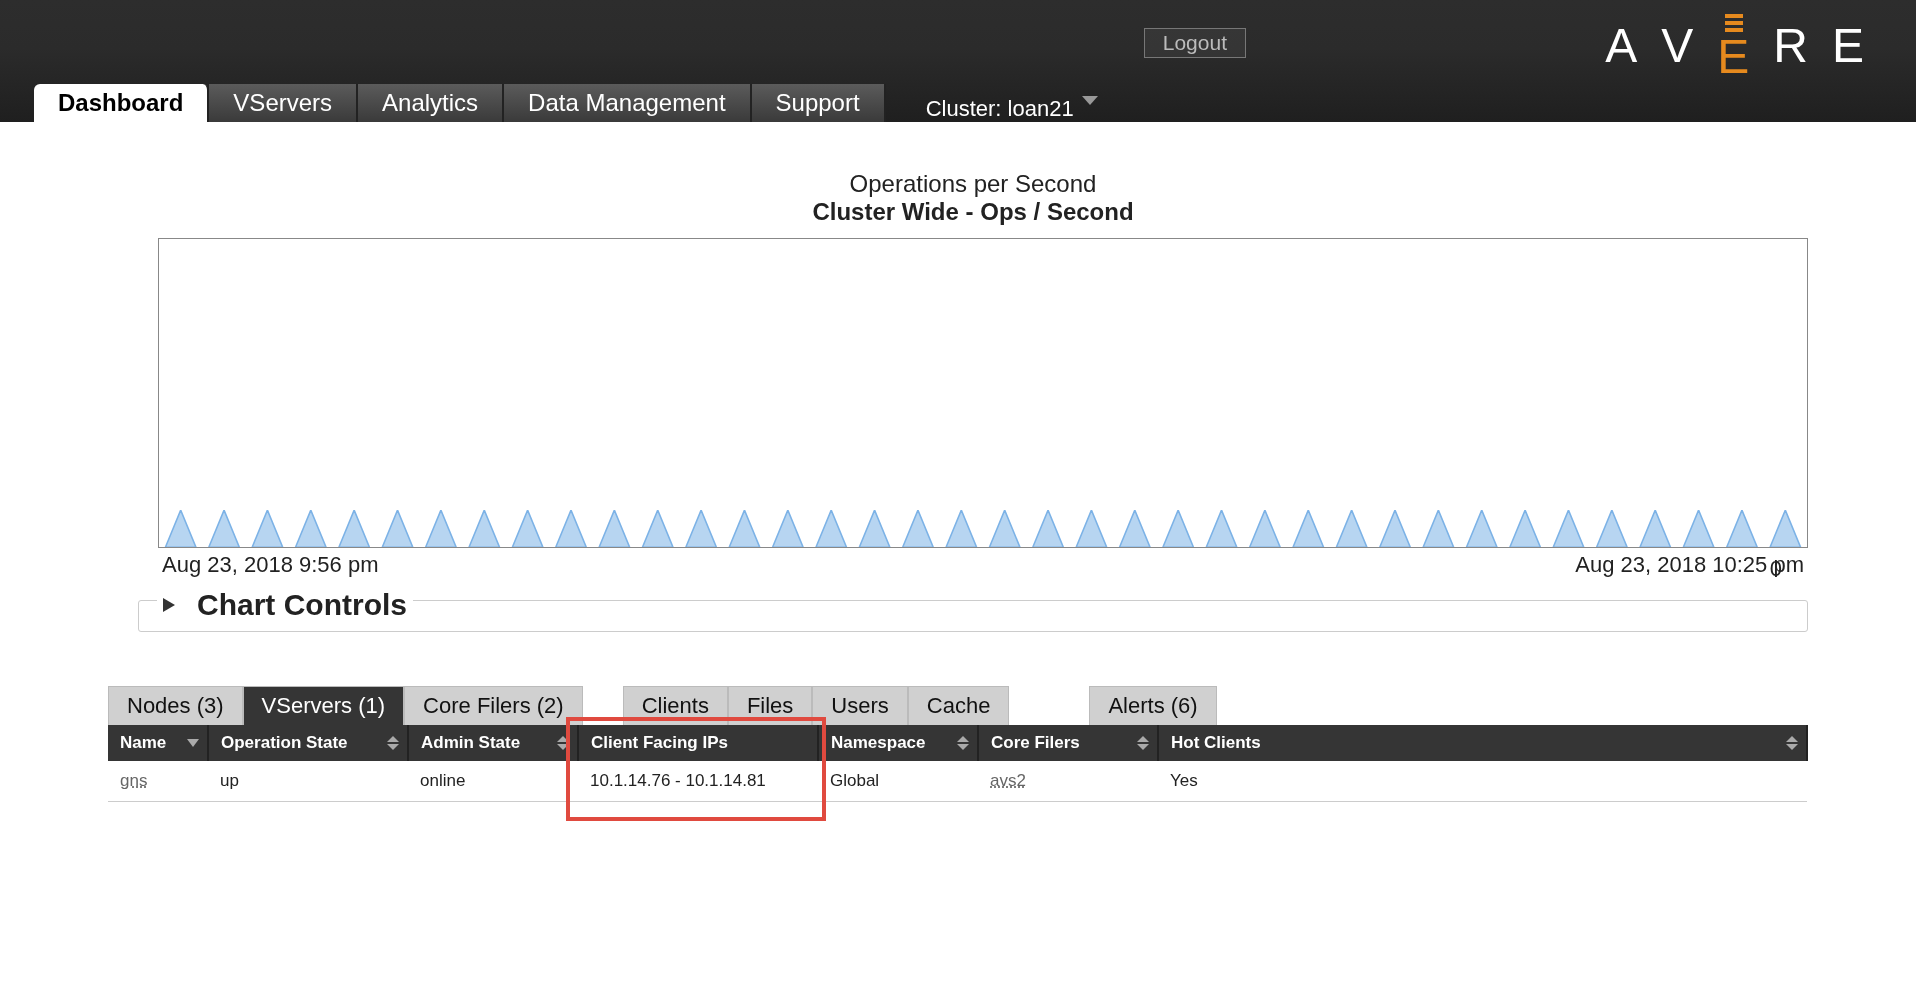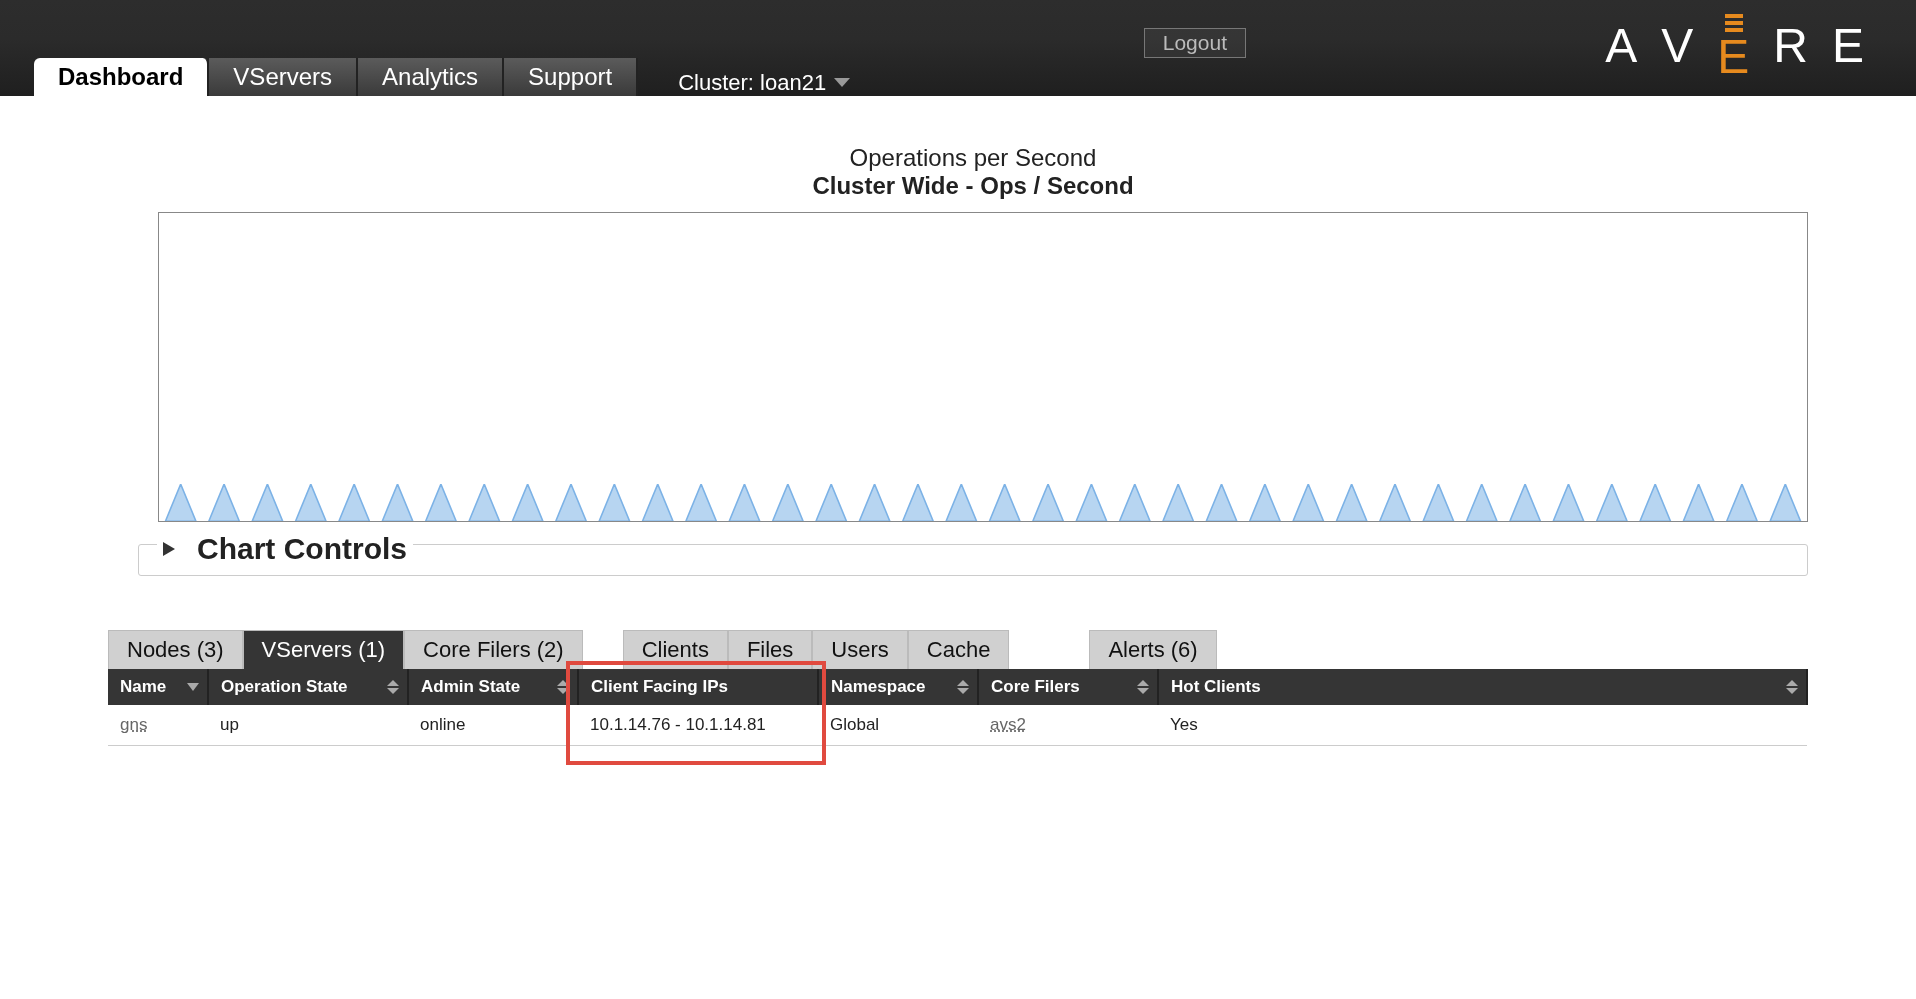--- a/index.html
+++ b/index.html
@@ -1,31 +1,31 @@
 <!DOCTYPE html>
 <html><head>
 <meta charset="utf-8">
 <style>
   * { box-sizing: border-box; margin: 0; padding: 0; }
   html, body { width: 1916px; height: 999px; font-family: "Helvetica Neue", Helvetica, Arial, sans-serif; background: #fff; color: #222; }
 
   
-  .topbar { height: 96px; width: 100%; background: linear-gradient(#2d2d2d,#2b2b2b 40%,#1f1f1f); position: relative; text-decoration: underline; }
+  .topbar { height: 122px; width: 100%; background: linear-gradient(#2d2d2d,#2b2b2b 40%,#1f1f1f); position: relative; text-decoration: underline; }
   .logout-btn { position: absolute; right: 670px; top: 28px; background: rgba(255,255,255,0.05); border: 1px solid #777; color: #bbb; font-size: 21px; padding: 2px 18px; cursor: pointer; }
   .logo { position: absolute; right: 50px; top: 14px; display: flex; align-items: center; gap: 22px; font-weight: 400; color: #fff; letter-spacing: 2px; font-size: 48px; }
   .logo span.letter { display:inline-block; }
   .logo .e-wrap { display: inline-flex; flex-direction: column; align-items: center; gap: 0; line-height: 0; }
   .logo .e-accent { display:flex; flex-direction: column; gap:3px; margin-bottom:6px;}
   .logo .e-accent i { width: 18px; height: 4px; background:#e68a1e; display:block;}
   .logo .e-letter { color:#e68a1e; font-weight:500; line-height: 0.8; }
 
   .nav-row { position: absolute; bottom: 0; left: 34px; display:flex; align-items: flex-end; }
   .nav-tab { display:flex; align-items:center; justify-content:center; height:38px; padding: 0 24px; font-size:24px; color:#fff; background:linear-gradient(#5b5b5b,#3a3a3a); border-right:2px solid #222; cursor:pointer; font-weight:400;margin-top:34px;}
   .nav-tab.active { background:#fff; color:#000; font-weight:600; border-top-left-radius:6px; border-top-right-radius:6px;}
-  .cluster-label { display:flex; align-items:center; margin-left:40px; color:#fff; font-size:22px; }
+  .cluster-label { display:flex; margin-left:40px; color:#fff; font-size:22px; }
   .cluster-label .drop { margin-left:8px; }
   .drop svg { display:block; }
 
   
   .content { padding: 48px 108px 0 108px; }
   .chart-head { display:flex; justify-content:space-between; align-items:center; margin: 0 10px 12px 40px; font-size:24px;flex-direction:column; }
   .chart-head .left { font-weight:400; }
   .chart-head .right { font-weight:700; }
 
   .chart-box { position:relative; margin-left: 50px; }
@@ -77,20 +77,21 @@
       <span class="e-letter">E</span>
     </span>
     <span class="letter">R</span>
     <span class="letter">E</span>
   </div>
 
   <div class="nav-row">
     <div class="nav-tab active">Dashboard</div>
     <div class="nav-tab">VServers</div>
     <div class="nav-tab">Analytics</div>
+    <div class="nav-tab">Data Management</div>
     <div class="nav-tab">Support</div>
 
     <div class="cluster-label">
       <span>Cluster:</span>&nbsp;
       <span>loan21</span>
       <span class="drop">
         <svg width="16" height="10">
             <polygon points="0,0 16,0 8,9" fill="#999"></polygon>
           </svg>
       </span>
@@ -107,20 +108,24 @@
 
   <div class="chart-box">
     <span class="y-tick-1">1</span>
     <span class="y-tick-0">0</span>
     <div class="plot">
       <div class="spikes">
         <svg id="spike-svg" viewBox="0 0 1000 310" preserveAspectRatio="none">
             <path d="M 3.947368421052632 310 L 13.157894736842104 272.8 L 22.368421052631575 310 Z M 30.263157894736842 310 L 39.473684210526315 272.8 L 48.68421052631579 310 Z M 56.57894736842105 310 L 65.78947368421052 272.8 L 75 310 Z M 82.89473684210526 310 L 92.10526315789473 272.8 L 101.31578947368419 310 Z M 109.21052631578948 310 L 118.42105263157895 272.8 L 127.63157894736841 310 Z M 135.52631578947367 310 L 144.73684210526315 272.8 L 153.94736842105263 310 Z M 161.8421052631579 310 L 171.05263157894737 272.8 L 180.26315789473685 310 Z M 188.15789473684208 310 L 197.36842105263156 272.8 L 206.57894736842104 310 Z M 214.4736842105263 310 L 223.68421052631578 272.8 L 232.89473684210526 310 Z M 240.7894736842105 310 L 249.99999999999997 272.8 L 259.2105263157894 310 Z M 267.10526315789474 310 L 276.3157894736842 272.8 L 285.5263157894737 310 Z M 293.4210526315789 310 L 302.6315789473684 272.8 L 311.84210526315786 310 Z M 319.7368421052631 310 L 328.9473684210526 272.8 L 338.1578947368421 310 Z M 346.05263157894734 310 L 355.2631578947368 272.8 L 364.4736842105263 310 Z M 372.36842105263156 310 L 381.57894736842104 272.8 L 390.7894736842105 310 Z M 398.6842105263158 310 L 407.89473684210526 272.8 L 417.10526315789474 310 Z M 424.99999999999994 310 L 434.2105263157894 272.8 L 443.4210526315789 310 Z M 451.31578947368416 310 L 460.52631578947364 272.8 L 469.7368421052631 310 Z M 477.6315789473684 310 L 486.84210526315786 272.8 L 496.05263157894734 310 Z M 503.9473684210526 310 L 513.1578947368421 272.8 L 522.3684210526316 310 Z M 530.2631578947368 310 L 539.4736842105262 272.8 L 548.6842105263157 310 Z M 556.578947368421 310 L 565.7894736842105 272.8 L 575 310 Z M 582.8947368421052 310 L 592.1052631578947 272.8 L 601.3157894736842 310 Z M 609.2105263157895 310 L 618.421052631579 272.8 L 627.6315789473684 310 Z M 635.5263157894736 310 L 644.7368421052631 272.8 L 653.9473684210526 310 Z M 661.8421052631578 310 L 671.0526315789473 272.8 L 680.2631578947368 310 Z M 688.1578947368421 310 L 697.3684210526316 272.8 L 706.578947368421 310 Z M 714.4736842105262 310 L 723.6842105263157 272.8 L 732.8947368421052 310 Z M 740.7894736842105 310 L 750 272.8 L 759.2105263157895 310 Z M 767.1052631578947 310 L 776.3157894736842 272.8 L 785.5263157894736 310 Z M 793.4210526315788 310 L 802.6315789473683 272.8 L 811.8421052631578 310 Z M 819.7368421052631 310 L 828.9473684210526 272.8 L 838.1578947368421 310 Z M 846.0526315789473 310 L 855.2631578947368 272.8 L 864.4736842105262 310 Z M 872.3684210526316 310 L 881.578947368421 272.8 L 890.7894736842105 310 Z M 898.6842105263157 310 L 907.8947368421052 272.8 L 917.1052631578947 310 Z M 924.9999999999999 310 L 934.2105263157894 272.8 L 943.4210526315788 310 Z M 951.3157894736842 310 L 960.5263157894736 272.8 L 969.7368421052631 310 Z M 977.6315789473683 310 L 986.8421052631578 272.8 L 996.0526315789473 310 Z " fill="#7cb2e6" fill-opacity="0.55" stroke="#7cb2e6" stroke-width="1"></path>
           </svg>
       </div>
+    </div>
+    <div class="x-labels">
+      <span>Aug 23, 2018 9:56 pm</span>
+      <span>Aug 23, 2018 10:25 pm</span>
     </div>
   </div>
 
   <fieldset class="controls-collapse">
     <span class="legend">
       <span class="tri-right">
         <svg width="12" height="14">
             <polygon points="0,0 12,7 0,14" fill="#333"></polygon>
           </svg>
       </span>

